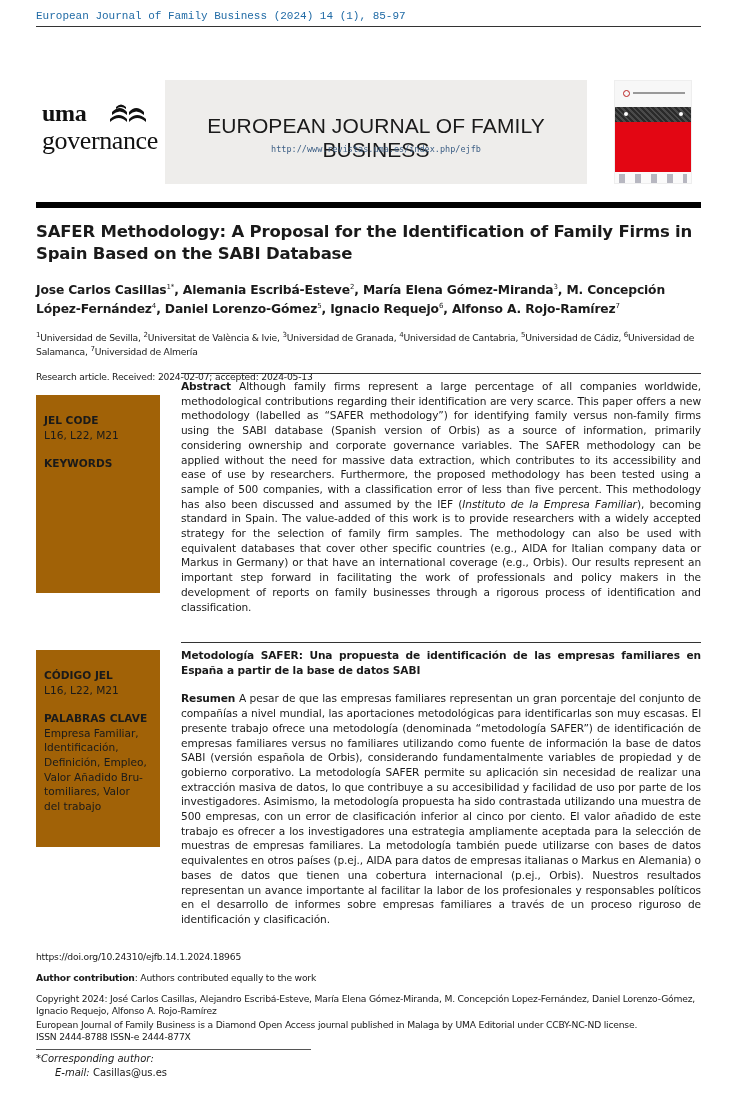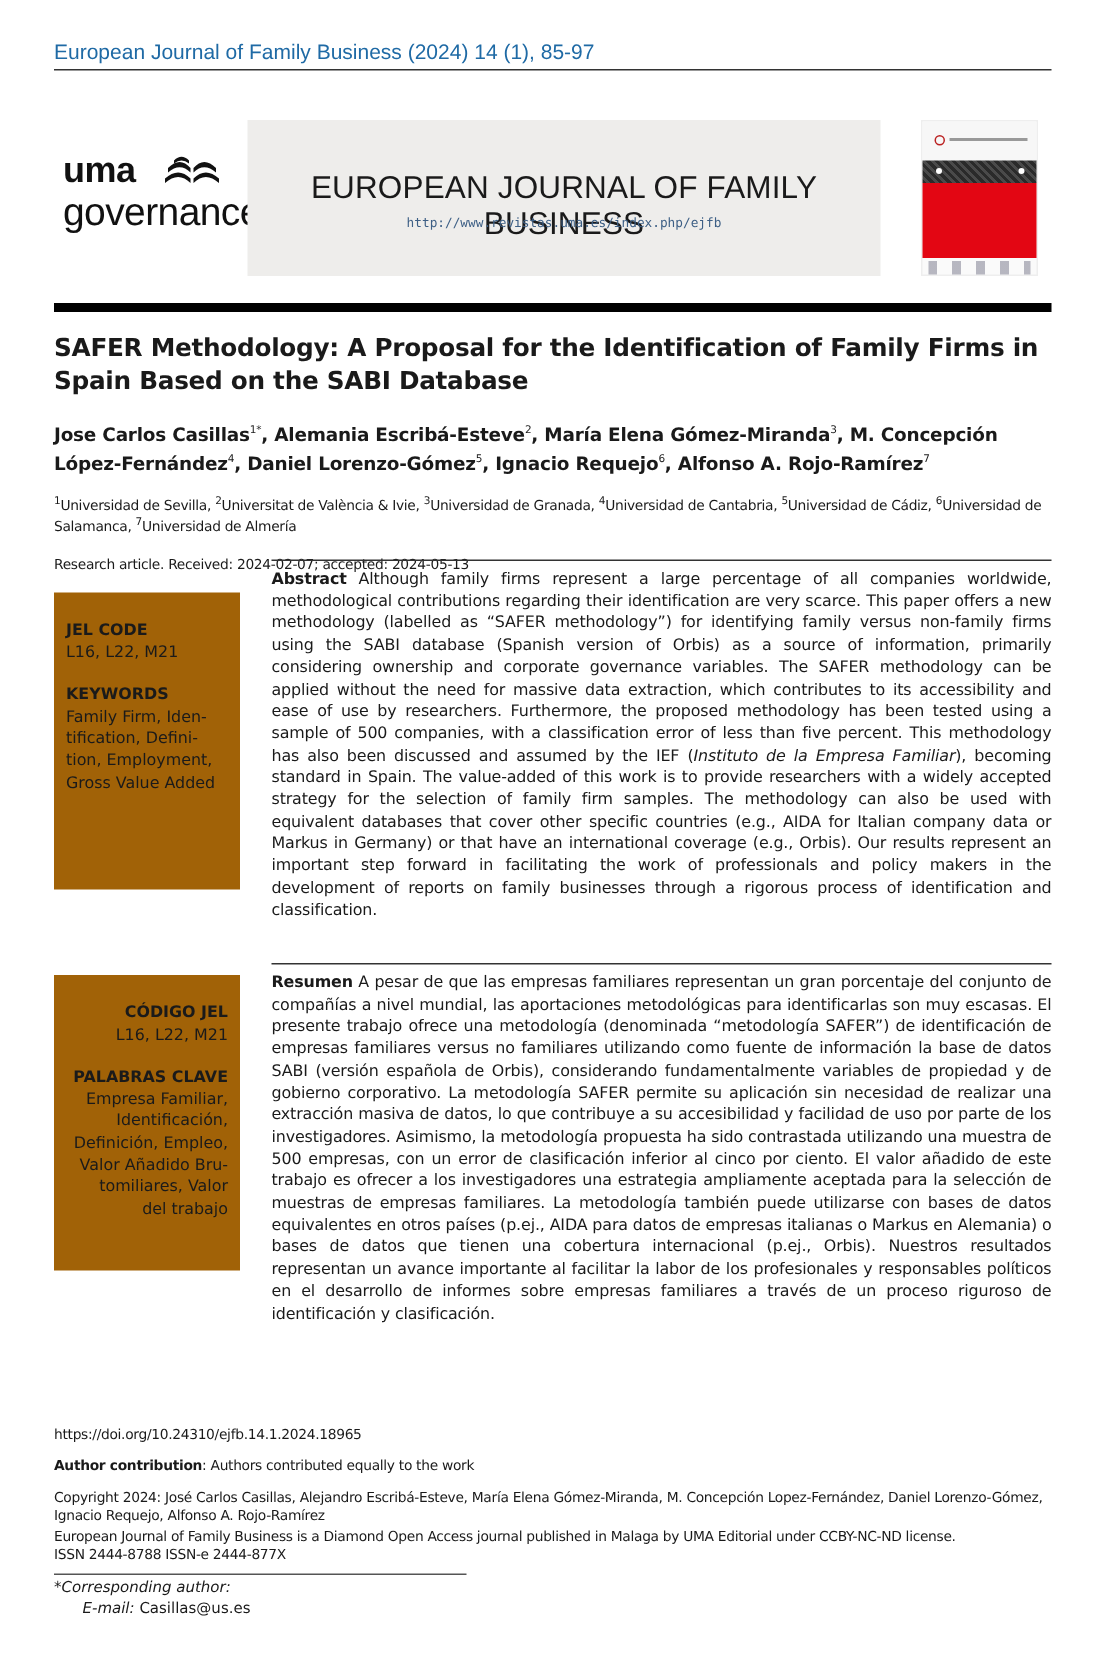--- a/index.html
+++ b/index.html
@@ -1,27 +1,27 @@
 <!DOCTYPE html>
 <html><head>
   <meta charset="utf-8">
   <style>
     * { box-sizing: border-box; margin: 0; padding: 0; }
     html, body { width: 739px; height: 1103px; background: #ffffff; overflow: hidden; }
     body { position: relative; font-family: "DejaVu Sans", sans-serif; color: #1a1a1a; }
 
     .running-head {
       position: absolute; left: 36px; top: 10px; width: 665px;
-      font-family: Liberation Sans, sans-serif; font-size: 14px; color: #1f6aa5;
-      padding-bottom: 4px; border-bottom: 1.2px solid #333; margin-top: 16px;
+      font-family: Liberation Mono, monospace; font-size: 11px; color: #1f6aa5;
+      padding-bottom: 4px; border-bottom: 1.2px solid #333;
     }
 
     .masthead { position: absolute; left: 36px; top: 78px; width: 665px; height: 112px; }
     .uma-logo { position: absolute; left: 6px; top: 22px; width: 120px; height: 62px;
-      font-family: Liberation Sans, sans-serif; color: #111; }
+      font-family: Liberation Serif, serif; color: #111; }
     .uma-logo .uma { position: absolute; left: 0; top: 0; font-size: 24px; font-weight: bold; letter-spacing: -0.3px; }
     .uma-logo .editorial { position: absolute; left: 0; top: 26px; font-size: 26px; letter-spacing: -0.4px; }
     .uma-logo svg { position: absolute; left: 66px; top: 2px; }
 
     .banner { position: absolute; left: 129px; top: 2px; width: 422px; height: 104px; background: #eeedeb; }
     .banner-title { position: absolute; left: 0; right: 0; top: 34px; text-align: center;
       font-family: "Liberation Sans", sans-serif; font-size: 21px; color: #1a1a1a; letter-spacing: 0.1px; }
     .banner-url { position: absolute; left: 0; right: 0; top: 64px; text-align: center;
       font-family: "DejaVu Sans Mono", monospace; font-size: 8.5px; color: #3d5f85; }
 
@@ -121,36 +121,36 @@
   <sup>6</sup><span>Universidad de Salamanca</span>, 
   <sup>7</sup><span>Universidad de Almería</span>
 </div>
 
 <div class="received">Research article. Received: 2024-02-07; accepted: 2024-05-13</div>
 
 <div class="side-box" style="top:395px; height:198px;">
   <div class="lbl">JEL CODE</div>
   <div class="val">L16, L22, M21</div>
   <div class="lbl">KEYWORDS</div>
-  <div class="val">Family Firm, Iden-<br>tification, Defini-<br>tion, Employment,<br>Gross Value Added</div>
 </div>
 
 <div class="abs" style="top:373px;">
   <b>Abstract</b>
   <span>Although family firms represent a large percentage of all companies worldwide, methodological contributions regarding their identification are very scarce. This paper offers a new methodology (labelled as “SAFER methodology”) for identifying family versus non-family firms using the SABI database (Spanish version of Orbis) as a source of information, primarily considering ownership and corporate governance variables. The SAFER methodology can be applied without the need for massive data extraction, which contributes to its accessibility and ease of use by researchers. Furthermore, the proposed methodology has been tested using a sample of 500 companies, with a classification error of less than five percent. This methodology has also been discussed and assumed by the IEF (</span><i>Instituto de la Empresa Familiar</i><span>), becoming standard in Spain. The value-added of this work is to provide researchers with a widely accepted strategy for the selection of family firm samples. The methodology can also be used with equivalent databases that cover other specific countries (e.g., AIDA for Italian company data or Markus in Germany) or that have an international coverage (e.g., Orbis). Our results represent an important step forward in facilitating the work of professionals and policy makers in the development of reports on family businesses through a rigorous process of identification and classification.</span>
 </div>
 
-<div class="side-box" style="top:650px; height:197px;text-align:right;">
+<div class="side-box" style="top:650px; height:197px;">
   <div class="lbl">CÓDIGO JEL</div>
   <div class="val">L16, L22, M21</div>
   <div class="lbl">PALABRAS CLAVE</div>
   <div class="val">Empresa Familiar,<br>Identificación,<br>Definición, Empleo,<br>Valor Añadido Bru-<br>tomiliares, Valor<br>del trabajo</div>
 </div>
 
 <div class="abs" style="top:642px;">
+  <div class="es-title">Metodología SAFER: Una propuesta de identificación de las empresas familiares en España a partir de la base de datos SABI</div>
   <b>Resumen</b>
   <span>A pesar de que las empresas familiares representan un gran porcentaje del conjunto de compañías a nivel mundial, las aportaciones metodológicas para identificarlas son muy escasas. El presente trabajo ofrece una metodología (denominada “metodología SAFER”) de identificación de empresas familiares versus no familiares utilizando como fuente de información la base de datos SABI (versión española de Orbis), considerando fundamentalmente variables de propiedad y de gobierno corporativo. La metodología SAFER permite su aplicación sin necesidad de realizar una extracción masiva de datos, lo que contribuye a su accesibilidad y facilidad de uso por parte de los investigadores. Asimismo, la metodología propuesta ha sido contrastada utilizando una muestra de 500 empresas, con un error de clasificación inferior al cinco por ciento. El valor añadido de este trabajo es ofrecer a los investigadores una estrategia ampliamente aceptada para la selección de muestras de empresas familiares. La metodología también puede utilizarse con bases de datos equivalentes en otros países (p.ej., AIDA para datos de empresas italianas o Markus en Alemania) o bases de datos que tienen una cobertura internacional (p.ej., Orbis). Nuestros resultados representan un avance importante al facilitar la labor de los profesionales y responsables políticos en el desarrollo de informes sobre empresas familiares a través de un proceso riguroso de identificación y clasificación.</span>
 </div>
 
 <div class="footer" style="top:951px;">https://doi.org/10.24310/ejfb.14.1.2024.18965</div>
 <div class="footer" style="top:972px;"><b>Author contribution</b><span>: Authors contributed equally to the work</span></div>
 <div class="footer" style="top:993px;">Copyright 2024: José Carlos Casillas, Alejandro Escribá-Esteve, María Elena Gómez-Miranda, M. Concepción Lopez-Fernández, Daniel Lorenzo-Gómez, Ignacio Requejo, Alfonso A. Rojo-Ramírez</div>
 <div class="footer" style="top:1019px;">European Journal of Family Business is a Diamond Open Access journal published in Malaga by UMA Editorial under CCBY-NC-ND license.</div>
 <div class="footer" style="top:1031px;">ISSN 2444-8788  ISSN-e 2444-877X</div>
 

